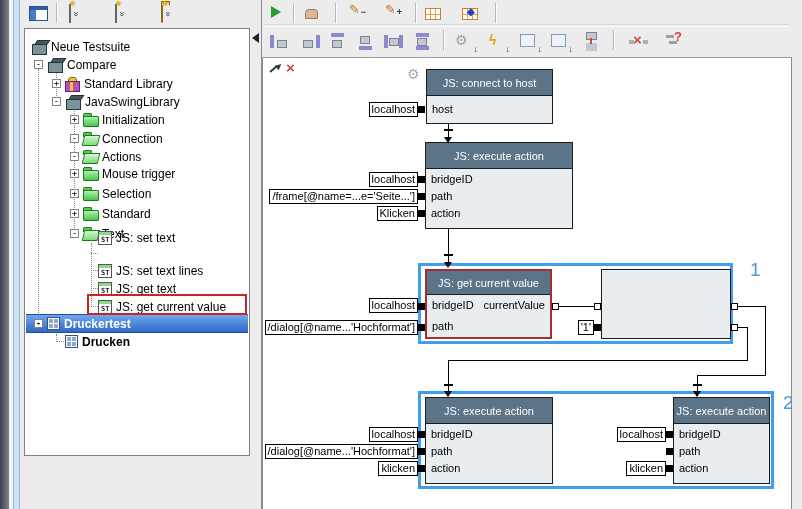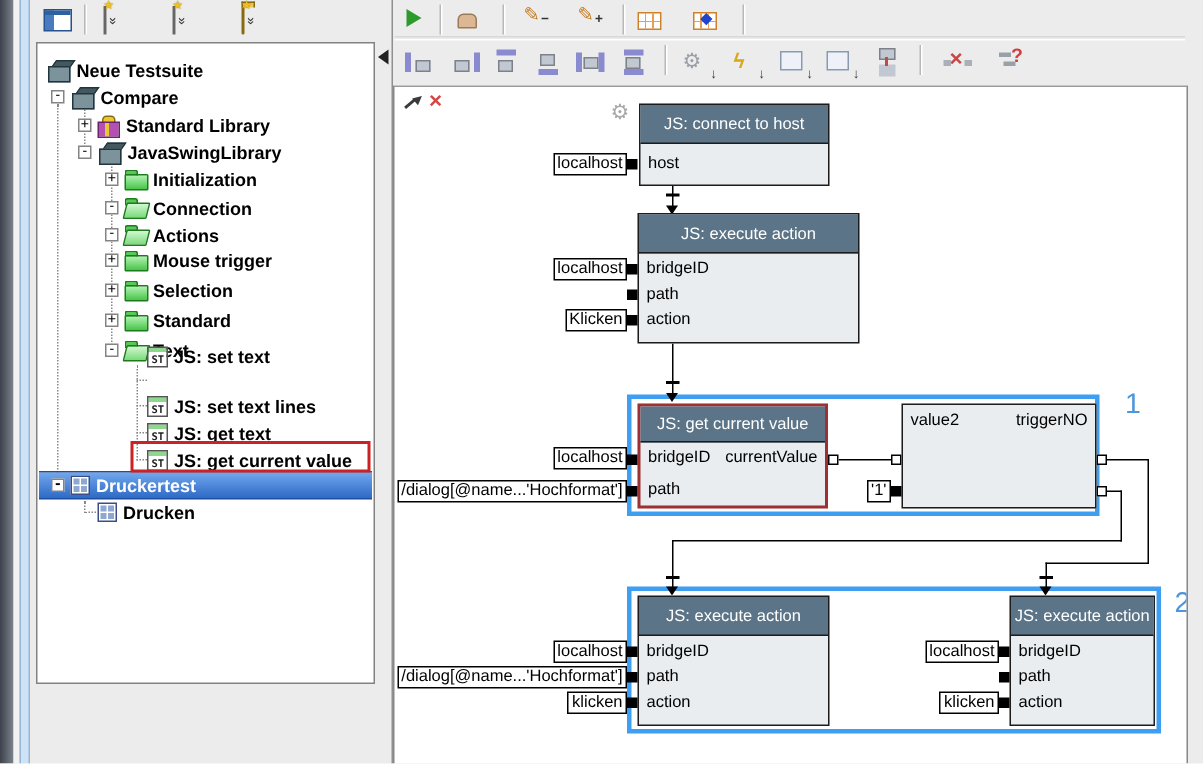--- a/index.html
+++ b/index.html
@@ -81,21 +81,21 @@
        box-shadow:3px 6px #9aa0a8; }
 
   
   .splitter-tri { position:absolute; left:252px; top:33px; width:0; height:0;
       border-right:7px solid #222; border-top:5px solid transparent; border-bottom:5px solid transparent; }
 
   
   #tree { position:absolute; left:24px; top:28px; width:226px; height:428px; background:#fff;
           border:1px solid #828282; overflow:hidden; font-size:12px; }
   .trow { position:absolute; height:17px; display:flex; align-items:center; gap:4px; white-space:nowrap; }
-  .tl { color:#000;font-weight:bold; }
+  .tl { color:#000; }
   .exp { width:9px; height:9px; background:#fff; border:1px solid #848484; font-size:9px;
          line-height:7px; text-align:center; color:#000; flex:none; font-family:"DejaVu Sans Mono",monospace; }
   .rail { position:absolute; width:0; border-left:1px dotted #888; }
   .hstub { position:absolute; height:0; border-top:1px dotted #888; }
   .redbox { position:absolute; border:2px solid #cc2225; z-index:3; }
   .sel { background:linear-gradient(#71a7ec,#2e6ac6); border-top:1px solid #1d4f9e;
          border-bottom:1px solid #1d4f9e; color:#fff; font-weight:bold; }
   .sel .tl { color:#fff; }
   .bold .tl { font-weight:bold; }
 
@@ -392,20 +392,21 @@
           </div>
         <div class="prow">
             <span>path</span>
           </div>
         <div class="prow">
             <span>action</span>
           </div>
       </div>
     </div>
     <div class="lab" style="right:373px;top:114px">localhost</div>
+    <div class="lab" style="right:373px;top:131px">/frame[@name=...e='Seite...']</div>
     <div class="lab" style="right:373px;top:148px">Klicken</div>
     <i class="sqf" style="left:155px;top:118px"></i>
     <i class="sqf" style="left:155px;top:135px"></i>
     <i class="sqf" style="left:155px;top:152px"></i>
 
     <div class="node red" style="left:162px;top:211px;width:127px;height:70px">
       <div class="hd">JS: get current value</div>
       <div class="prow2">
         <span>bridgeID</span>
         <span>currentValue</span>
@@ -415,24 +416,20 @@
       </div>
     </div>
     <div class="lab" style="right:373px;top:240px">localhost</div>
     <div class="lab" style="right:373px;top:262px">/dialog[@name...'Hochformat']</div>
     <i class="sqf" style="left:155px;top:245px"></i>
     <i class="sqf" style="left:155px;top:266px"></i>
     <i class="sqh" style="left:289px;top:245px"></i>
     <i class="sqh" style="left:331px;top:245px"></i>
 
     <div class="node" style="left:338px;top:211px;width:130px;height:70px">
-      <div class="prow2">
-        <span>value2</span>
-        <span>triggerNO</span>
-      </div>
     </div>
     <div class="lab" style="right:197px;top:262px">'1'</div>
     <i class="sqf" style="left:331px;top:266px"></i>
     <i class="sqh" style="left:468px;top:245px"></i>
     <i class="sqh" style="left:468px;top:266px"></i>
 
     <div class="node" style="left:162px;top:339px;width:128px;height:87px">
       <div class="hd">JS: execute action</div>
       <div class="bd">
         <div class="prow">

